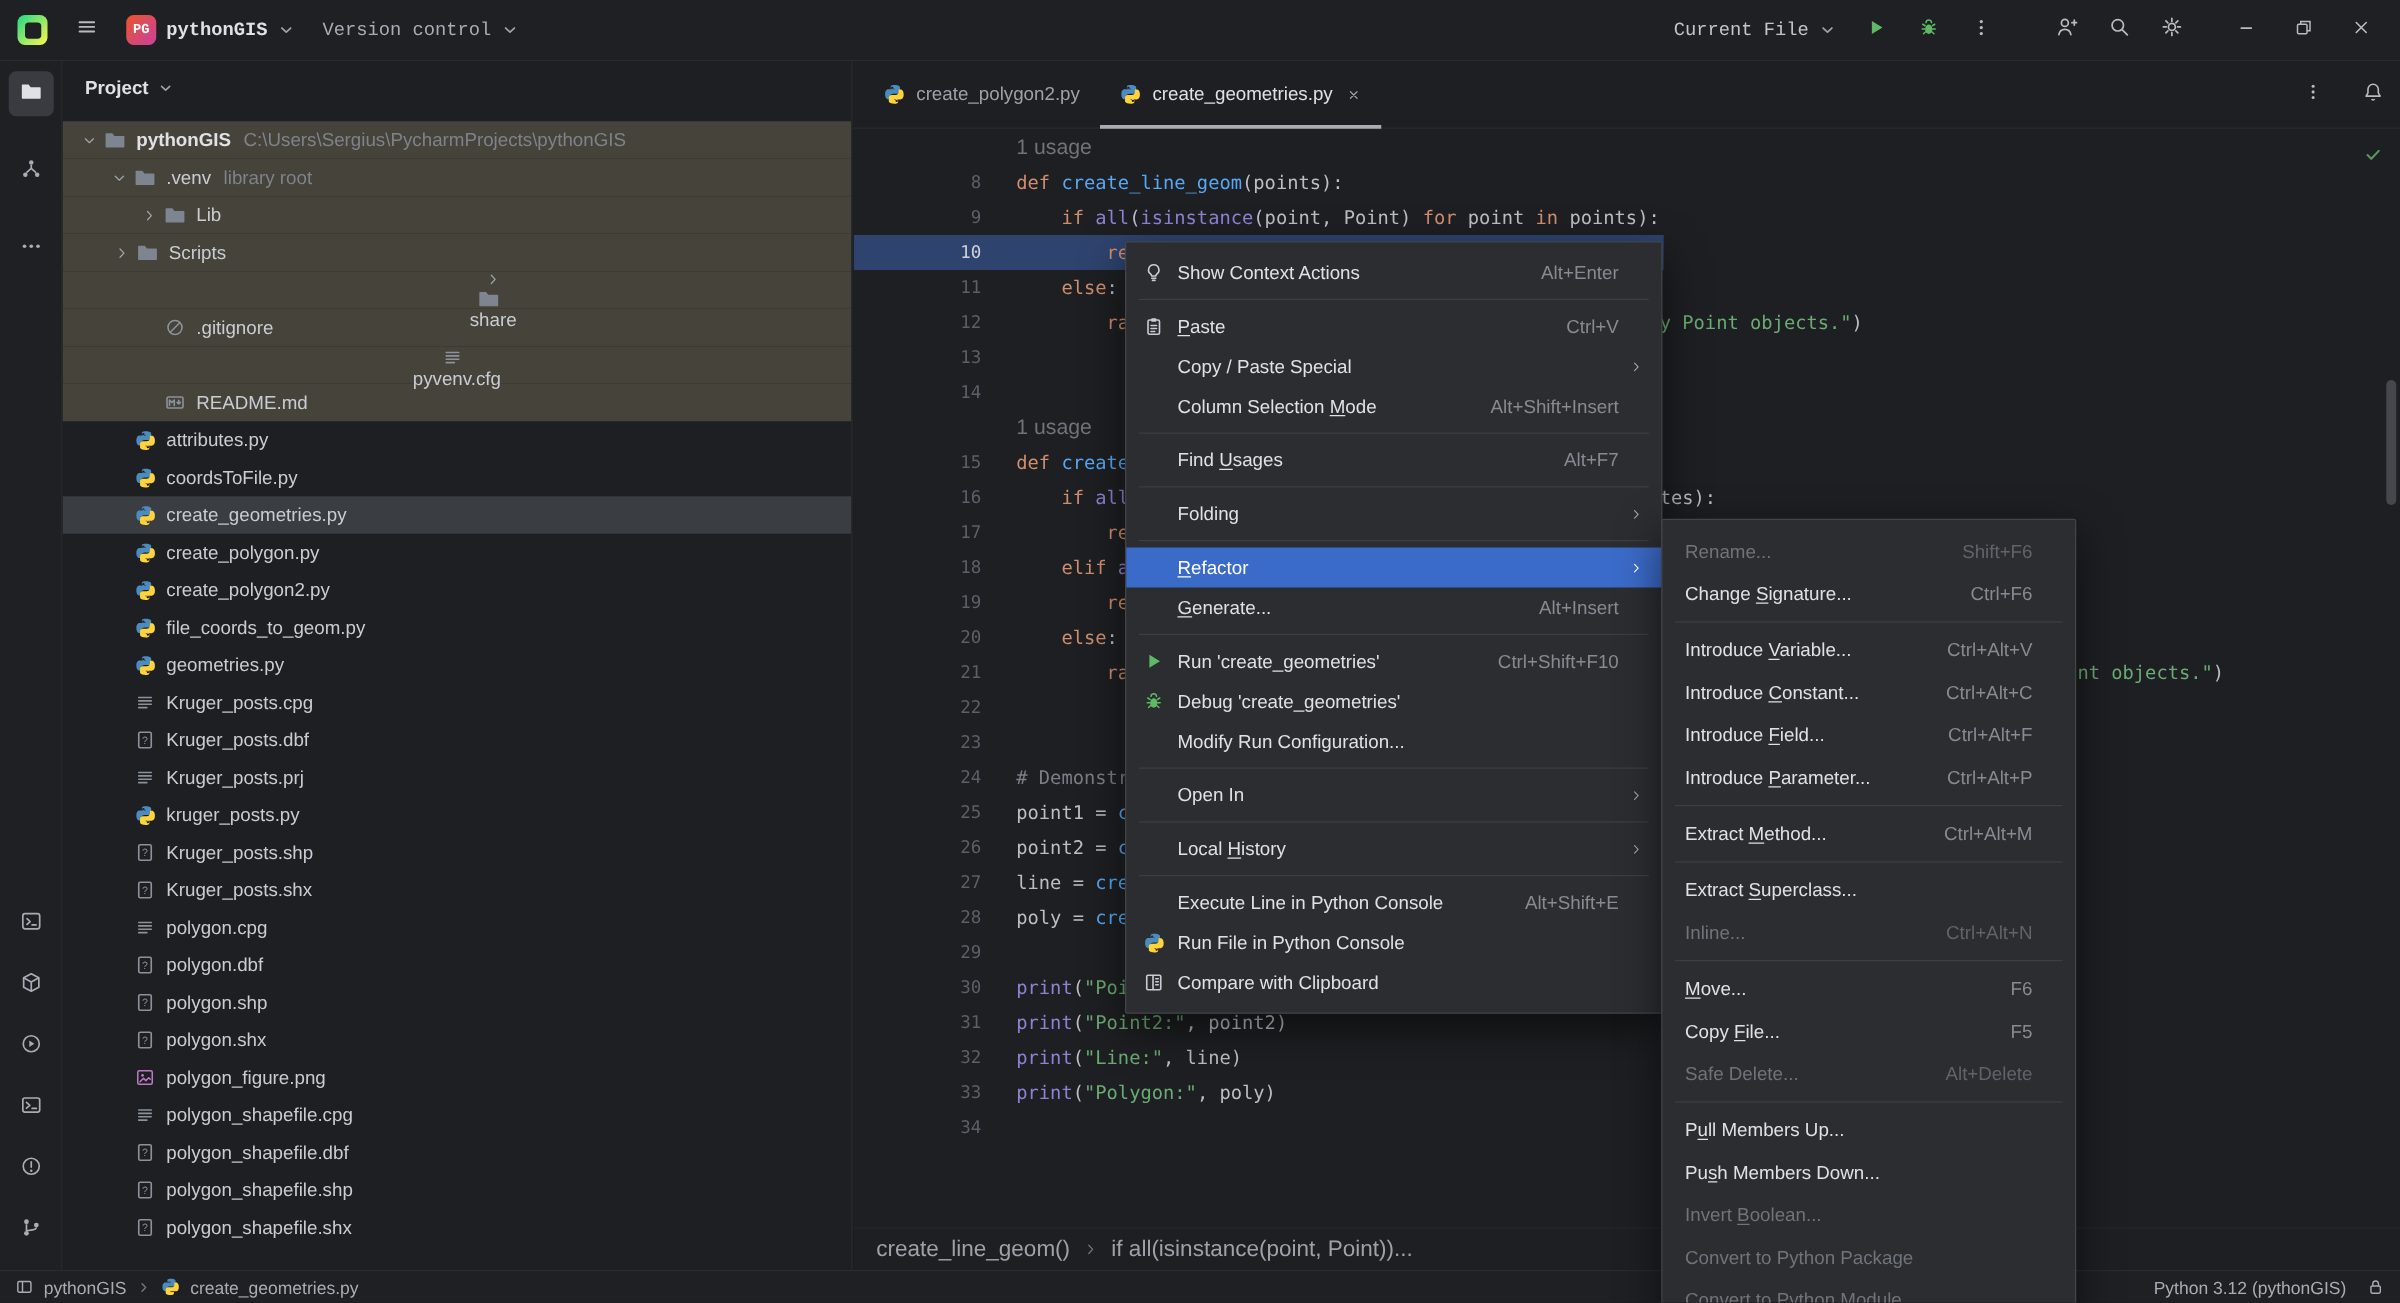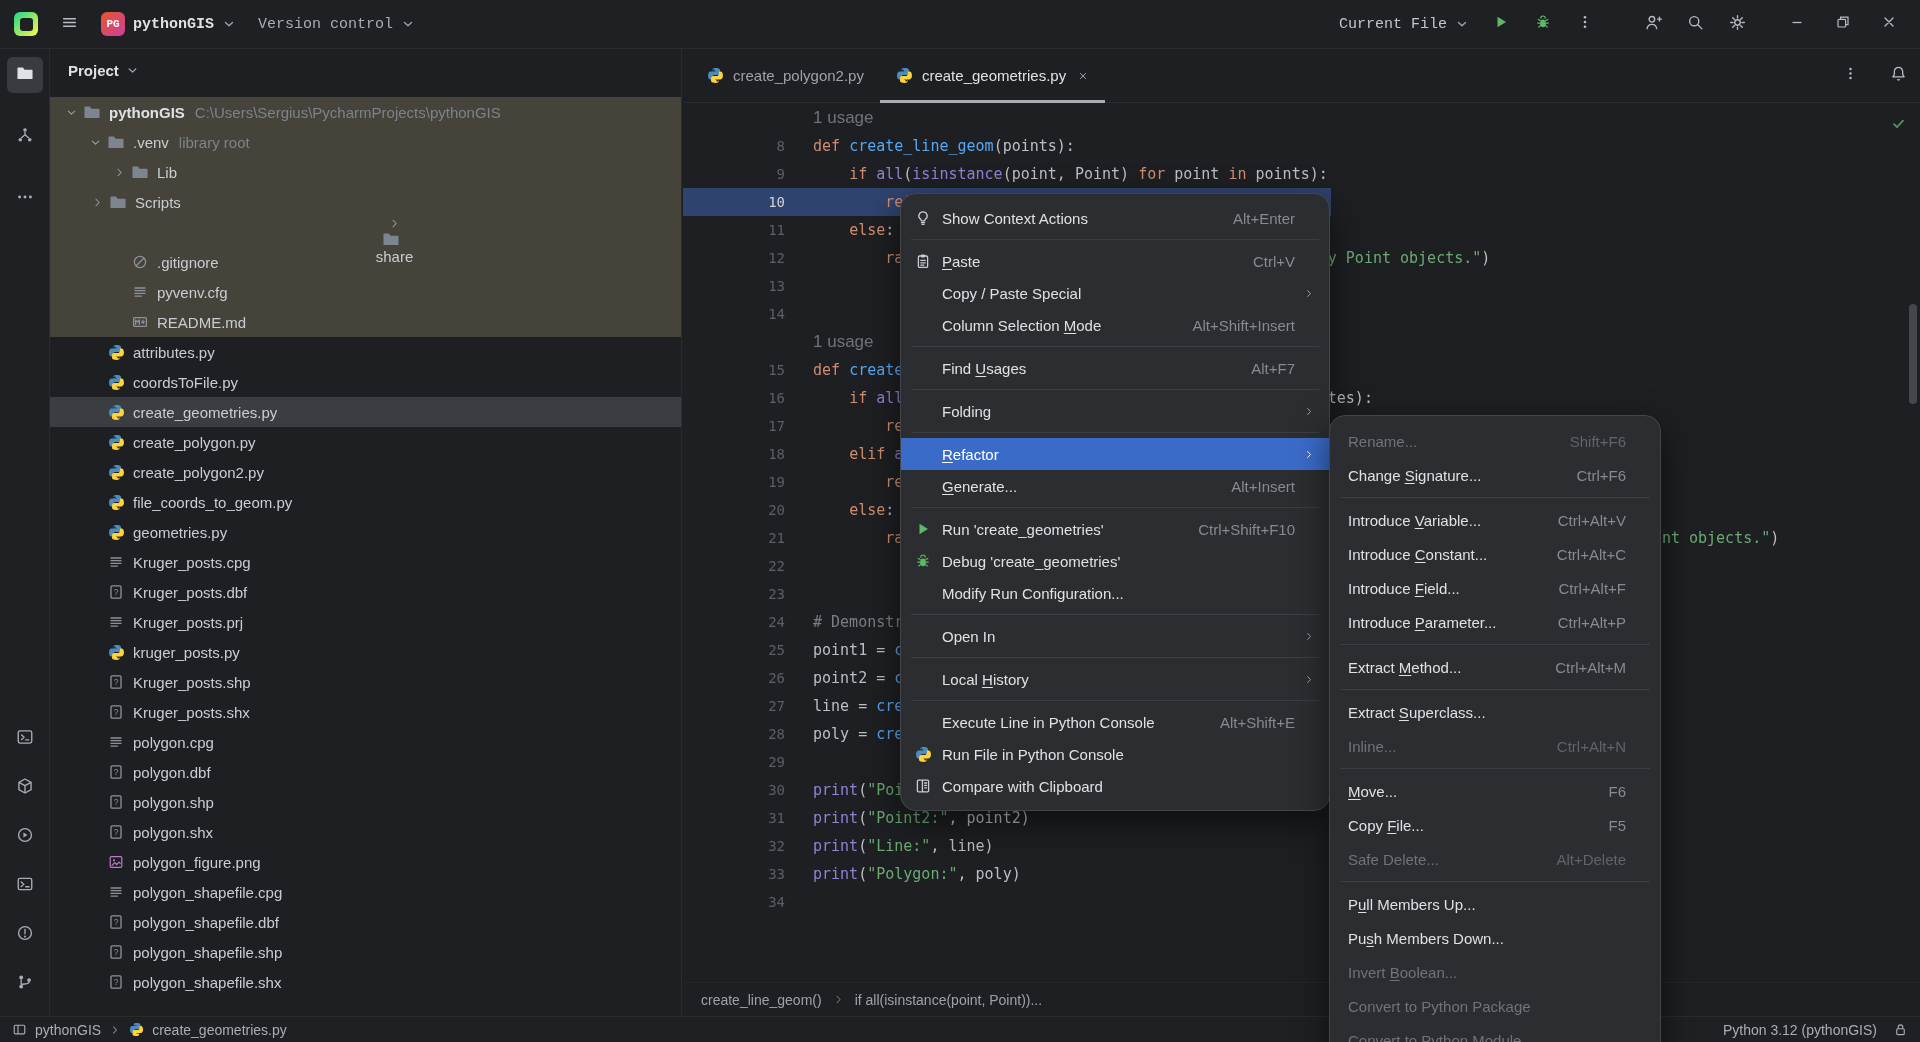--- a/index.html
+++ b/index.html
@@ -70,32 +70,32 @@
   .gutter{width:118px;padding-right:16px;text-align:right;color:#5A5F68;flex:none;font-size:14px}
   .code-text{padding-left:12px;color:#BCBEC4}
   .code-text.inlay{color:#6F737A;font-family:"Liberation Sans",sans-serif;font-size:17px}
   .code-row.sel .gutter{color:#D0D3D9}
   .tok-k{color:#CF8E6D}.tok-f{color:#56A8F5}.tok-b{color:#8F81D4}.tok-s{color:#6AAB73}
   .tok-n{color:#2AACB8}.tok-c{color:#7A7E85}.tok-t{color:#BCBEC4}
   .inspect-ok{position:absolute;right:14px;top:12px;display:flex}
   .vscroll{position:absolute;right:3px;top:200px;width:8px;height:100px;background:#55585E;border-radius:4px;opacity:.7}
 
   .breadcrumbs{position:absolute;left:0;right:0;bottom:0;height:34px;display:flex;align-items:center;gap:10px;
-    padding:0 18px;font-size:14px;color:#9DA2A9;border-top:1px solid #26272B;background:#1E1F22}
+    padding:0 18px;font-size:18px;color:#9DA2A9;border-top:1px solid #26272B;background:#1E1F22}
   .crumb-sep{display:flex;color:#6F737A}
 
   
   .statusbar{position:absolute;left:0;top:1016px;width:1920px;height:26px;display:flex;align-items:center;
     justify-content:space-between;padding:0 12px;font-size:14px;color:#A8ADB5;background:#1F2023;border-top:1px solid #2A2B2F}
   .sb-left,.sb-right{display:flex;align-items:center;gap:8px}
   .sb-sep{display:flex;color:#6F737A}
   .sb-icon{display:flex;color:#A8ADB5}
 
   
-  .menu{position:absolute;background:#2B2D30;border:1px solid #43454A;border-radius:16px;
+  .menu{position:absolute;background:#2B2D30;border:1px solid #43454A;border-radius:2px;
     box-shadow:0 12px 34px rgba(0,0,0,.55);padding:8px 0;z-index:100;font-size:15px}
   .menu-item{height:32px;display:flex;align-items:center;padding:0 14px 0 10px;color:#DFE1E5;cursor:pointer}
   .menu.sub .menu-item{height:34px;padding-left:18px}
   .mi-icon{width:24px;height:18px;flex:none;display:flex;align-items:center;justify-content:center;
     margin-right:7px;color:#C9CCD3}
   .mi-label{flex:none}
   .mi-label u{text-decoration:underline;text-underline-offset:2px}
   .mi-shortcut{margin-left:auto;color:#868A91;padding-left:30px}
   .mi-arrow{width:12px;margin-left:8px;display:flex;justify-content:flex-end;color:#9DA2A9}
   .menu-item.selected{background:#3B6BC9;color:#fff}
@@ -358,21 +358,21 @@
         <div class="tree-row lib" style="padding-left: 58px;">
           <span class="chev"></span>
           <span class="ticon">
             <svg width="16" height="16" viewBox="0 0 16 16" fill="none" stroke="currentColor" stroke-width="1.3" stroke-linecap="round" stroke-linejoin="round">
               <circle cx="8" cy="8" r="5.6"></circle>
               <path d="M4.2 11.8 11.8 4.2"></path>
             </svg>
           </span>
           <span class="lbl">.gitignore</span>
         </div>
-        <div class="tree-row lib" style="padding-left: 58px;">
+        <div class="tree-row lib" style=" flex-direction: column;">
           <span class="chev"></span>
           <span class="ticon">
             <svg width="16" height="16" viewBox="0 0 16 16" fill="none" stroke="currentColor" stroke-width="1.3" stroke-linecap="round" stroke-linejoin="round">
               <path d="M3 4h10M3 6.7h10M3 9.4h10M3 12.1h6.5"></path>
             </svg>
           </span>
           <span class="lbl">pyvenv.cfg</span>
         </div>
         <div class="tree-row lib" style="padding-left: 58px;">
           <span class="chev"></span>

